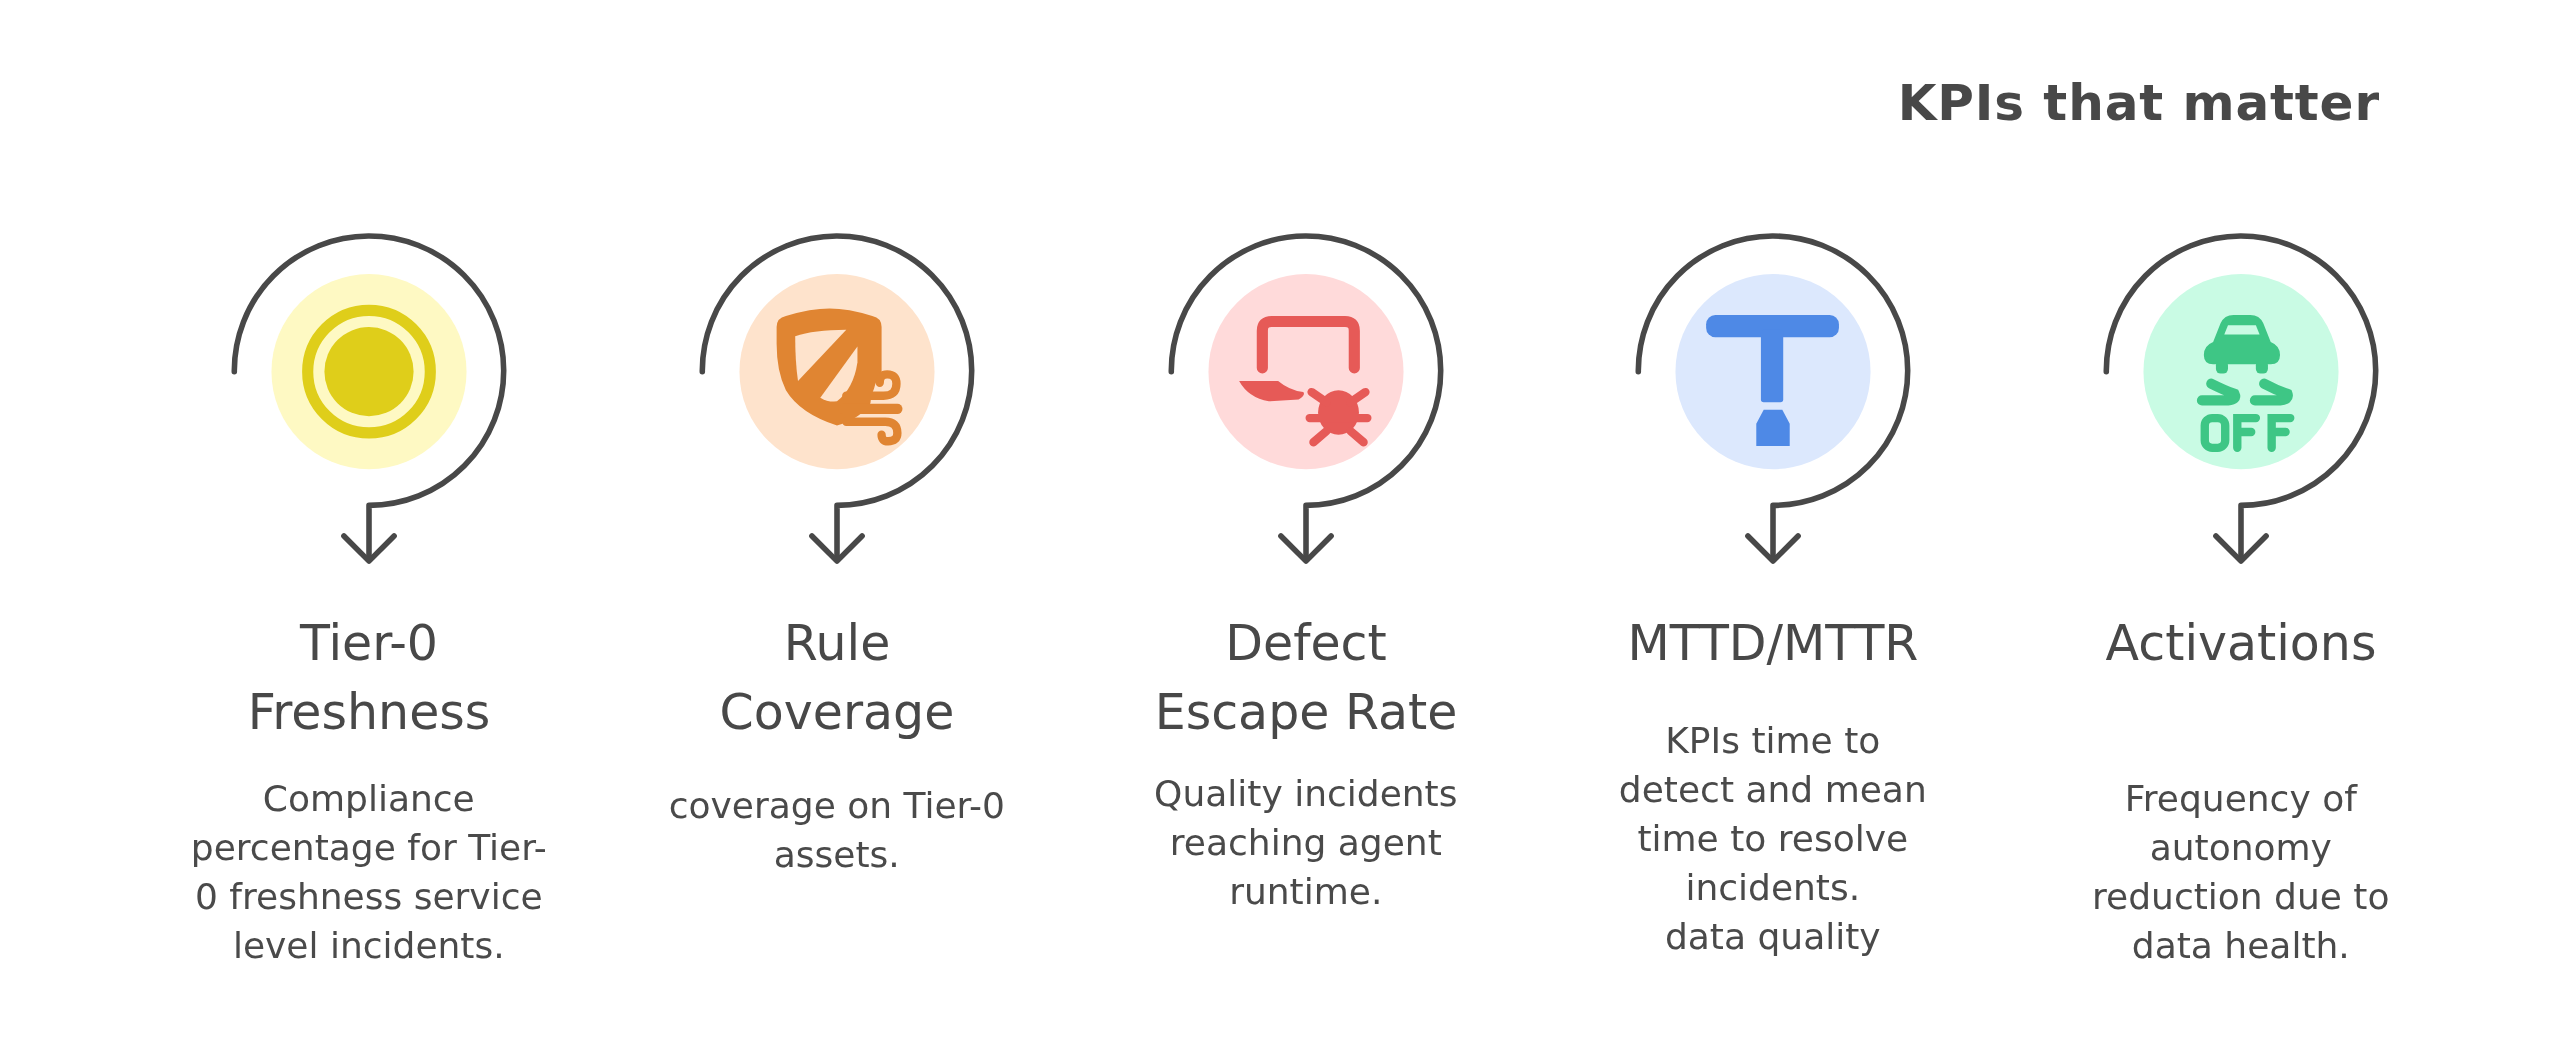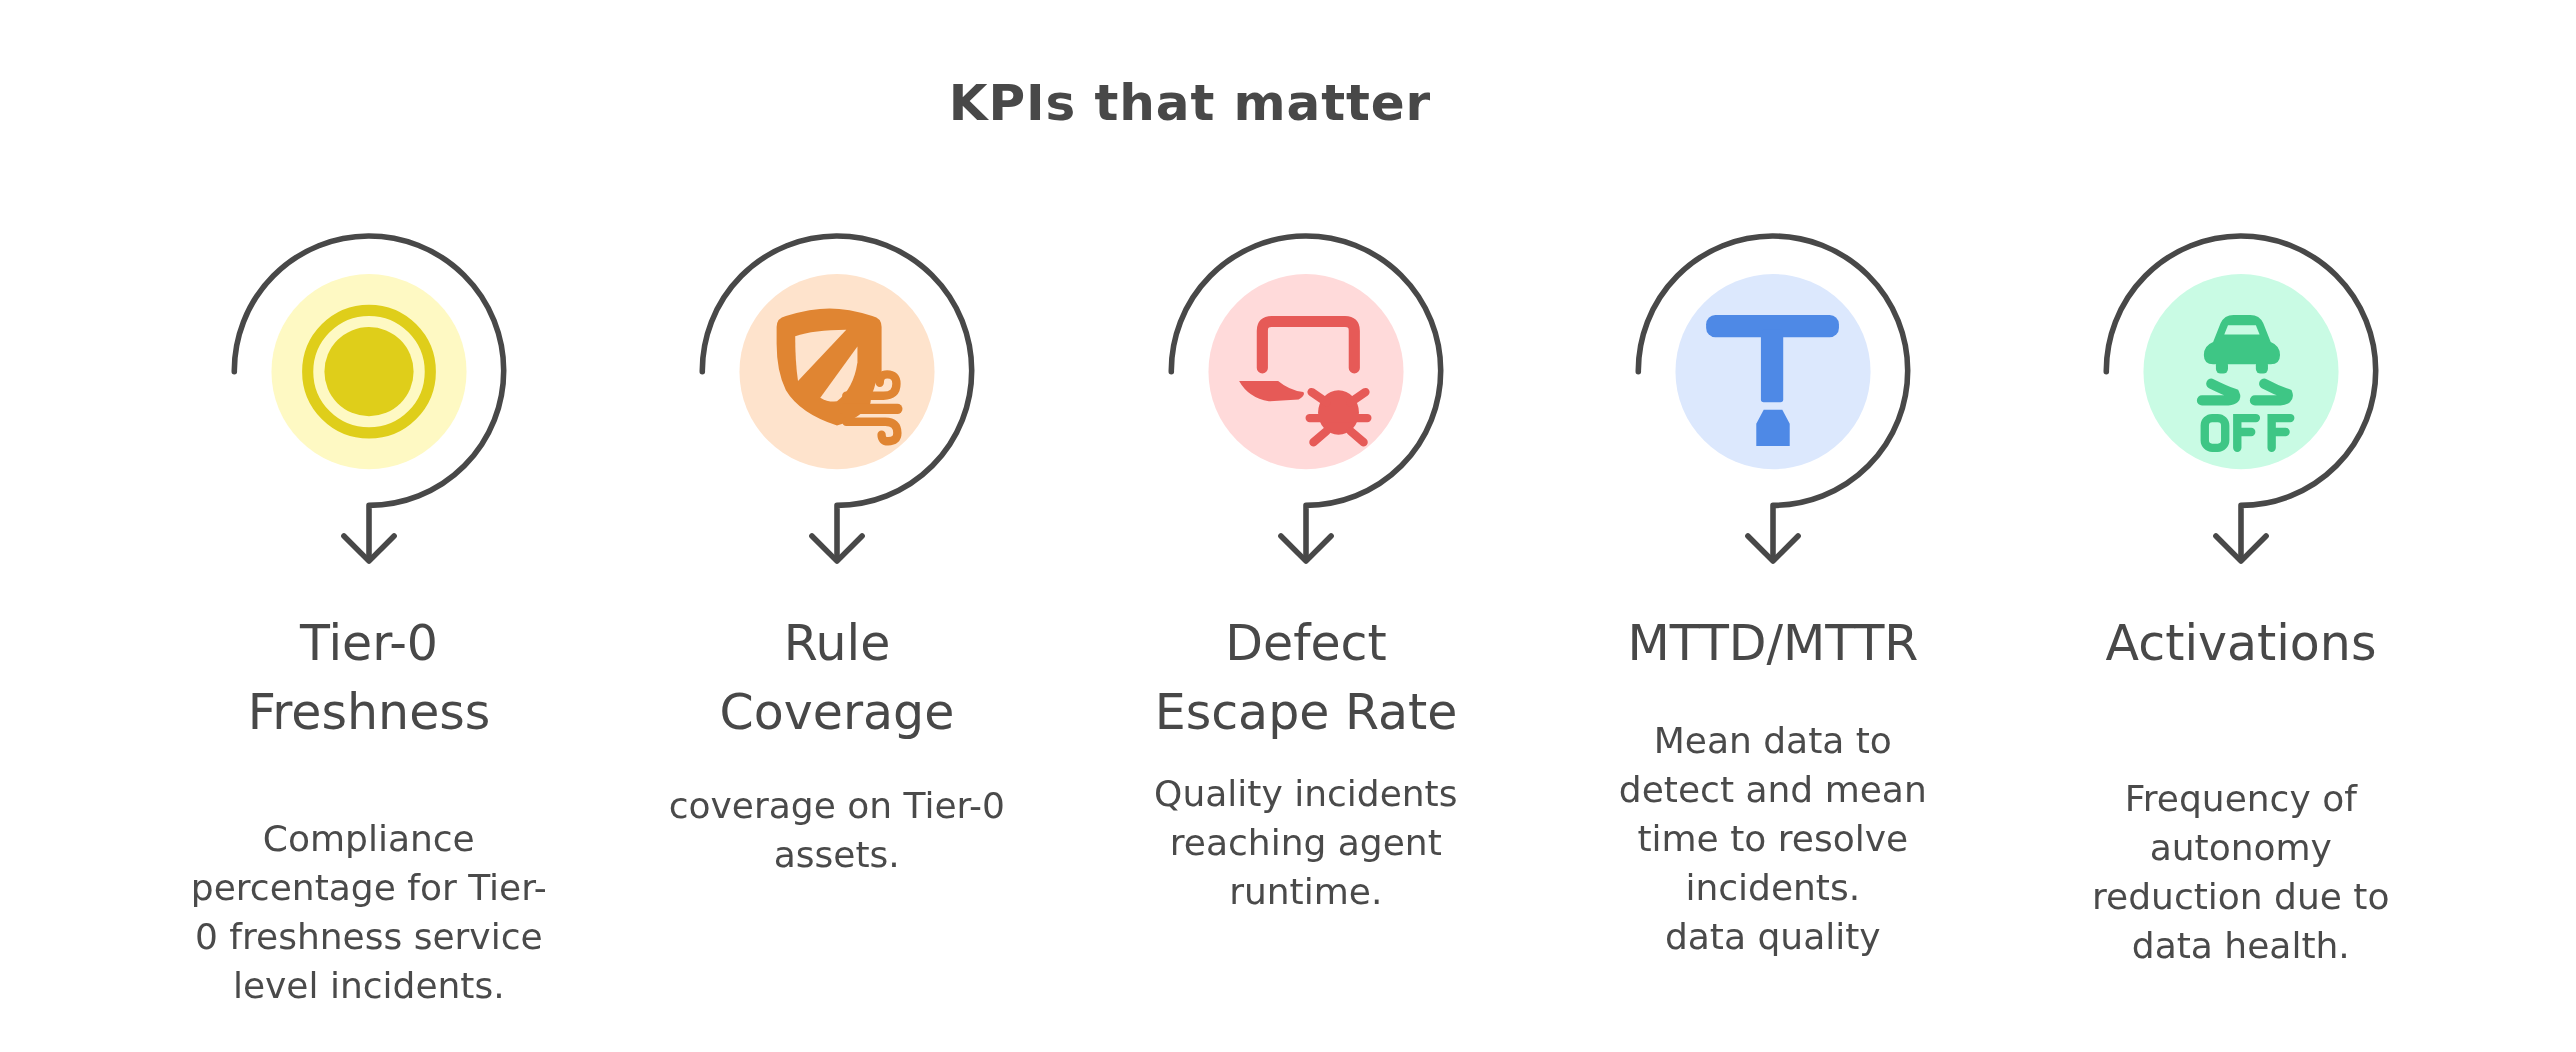--- a/index.html
+++ b/index.html
@@ -13,21 +13,21 @@
     position: relative;
     overflow: hidden;
     font-family: "DejaVu Sans", sans-serif;
     color: #484848;
   }
   .title {
     position: absolute;
     left: 0;
     width: 2380px;
     top: 74px;
-    text-align: center;
+    text-align: right;
     font-size: 50px;
     font-weight: bold;
     letter-spacing: 0.9px;
     color: #484848;
   }
   .col {
     position: absolute;
     top: 223px;
     width: 446px;
   }
@@ -74,21 +74,21 @@
     <g>
       <circle cx="240" cy="160" r="105" fill="#FEF9C3"></circle>
       <circle cx="240" cy="160" r="66" fill="none" stroke="#DFCE1A" stroke-width="12"></circle>
       <circle cx="240" cy="160" r="48" fill="#DFCE1A"></circle>
     </g>
   </svg>
   <div class="heading">
     <span>Tier-0</span>
     <span>Freshness</span>
   </div>
-  <div class="desc" style="top:551px;margin-top:40px;">
+  <div class="desc" style="top:551px;">
     <span>Compliance</span>
     <span>percentage for Tier-</span>
     <span>0 freshness service</span>
     <span>level incidents.</span>
   </div>
 </div>
 
 <div class="col" style="left:614px;">
   <svg class="graphic" viewBox="0 0 480 380">
     <path d="M 95 160 A 145 145 0 1 1 240 304 L 240 362" fill="none" stroke="#484848" stroke-width="6" stroke-linecap="round" stroke-linejoin="round"></path>
@@ -146,21 +146,21 @@
       <circle cx="240" cy="160" r="105" fill="#DCE8FD"></circle>
       <rect x="168" y="99" width="143" height="24" rx="10" fill="#4E89E6"></rect>
       <rect x="227" y="115" width="24" height="78" rx="3" fill="#4E89E6"></rect>
       <path d="M 230 201 L 250 201 L 258 216 L 258 240 L 222 240 L 222 216 Z" fill="#4E89E6"></path>
     </g>
   </svg>
   <div class="heading">
     <span>MTTD/MTTR</span>
   </div>
   <div class="desc" style="top:493px;">
-    <span>Mean data to</span>
+    <span>KPIs time to</span>
     <span>detect and mean</span>
     <span>time to resolve</span>
     <span>incidents.</span>
     <span>data quality</span>
   </div>
 </div>
 
 <div class="col" style="left:2018px;">
   <svg class="graphic" viewBox="0 0 480 380">
     <path d="M 95 160 A 145 145 0 1 1 240 304 L 240 362" fill="none" stroke="#484848" stroke-width="6" stroke-linecap="round" stroke-linejoin="round"></path>

